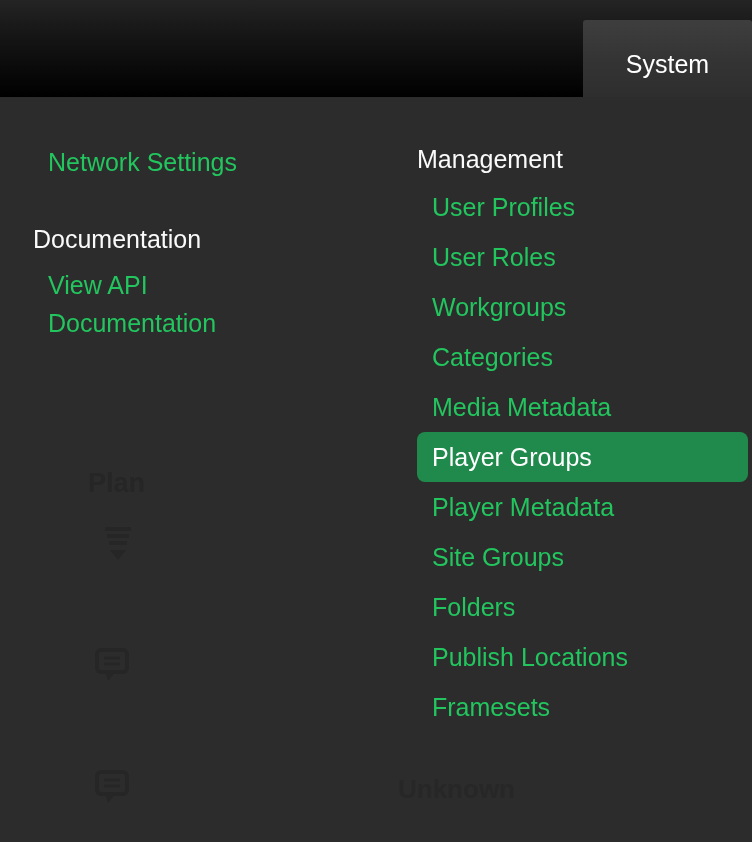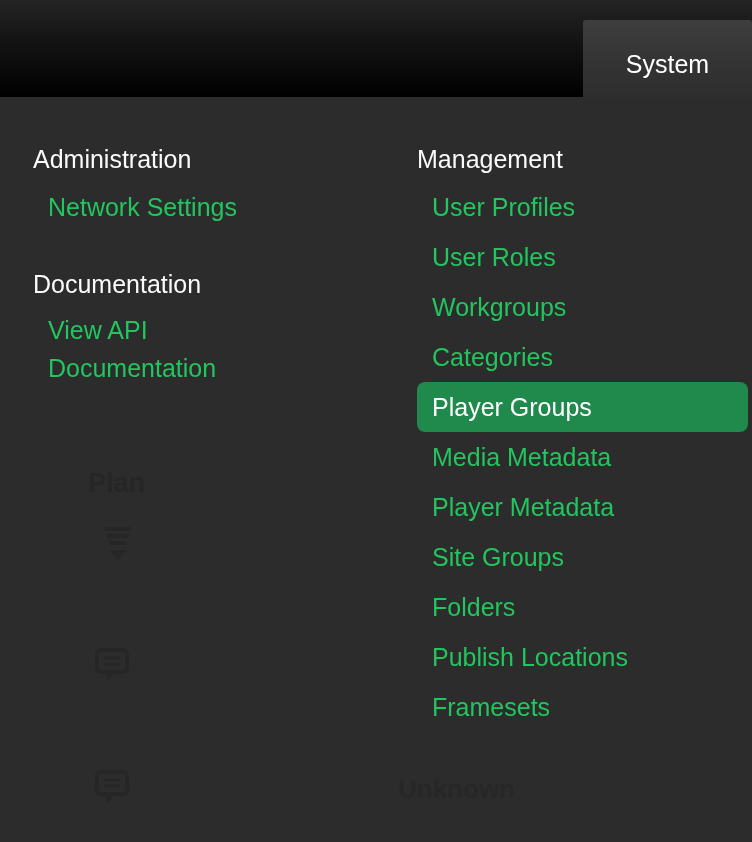--- a/index.html
+++ b/index.html
@@ -81,35 +81,34 @@
     <polygon points="10,24 20,24 13,33" fill="#262626"></polygon>
   </svg>
   <svg class="ghost-svg" style="left:95px; top:673px;" width="34" height="36" viewBox="0 0 34 36">
     <rect x="2" y="2" width="30" height="22" rx="4" fill="none" stroke="#262626" stroke-width="4"></rect>
     <line x1="9" y1="10" x2="25" y2="10" stroke="#262626" stroke-width="3"></line>
     <line x1="9" y1="16" x2="25" y2="16" stroke="#262626" stroke-width="3"></line>
     <polygon points="10,24 20,24 13,33" fill="#262626"></polygon>
   </svg>
 
   <div class="col col-left">
-    <div class="menu-header">Administration</div>
     <div class="menu-item">Network Settings</div>
 
     <div class="menu-header section-2">Documentation</div>
     <div class="menu-item wrapped">View API Documentation</div>
   </div>
 
   <div class="col col-right">
     <div class="menu-header">Management</div>
     <div class="menu-item">User Profiles</div>
     <div class="menu-item">User Roles</div>
     <div class="menu-item">Workgroups</div>
     <div class="menu-item">Categories</div>
+    <div class="menu-item">Media Metadata</div>
     <div class="menu-item active">Player Groups</div>
-    <div class="menu-item">Media Metadata</div>
     <div class="menu-item">Player Metadata</div>
     <div class="menu-item">Site Groups</div>
     <div class="menu-item">Folders</div>
     <div class="menu-item">Publish Locations</div>
     <div class="menu-item">Framesets</div>
   </div>
 
 </div>
 
 </body></html>

